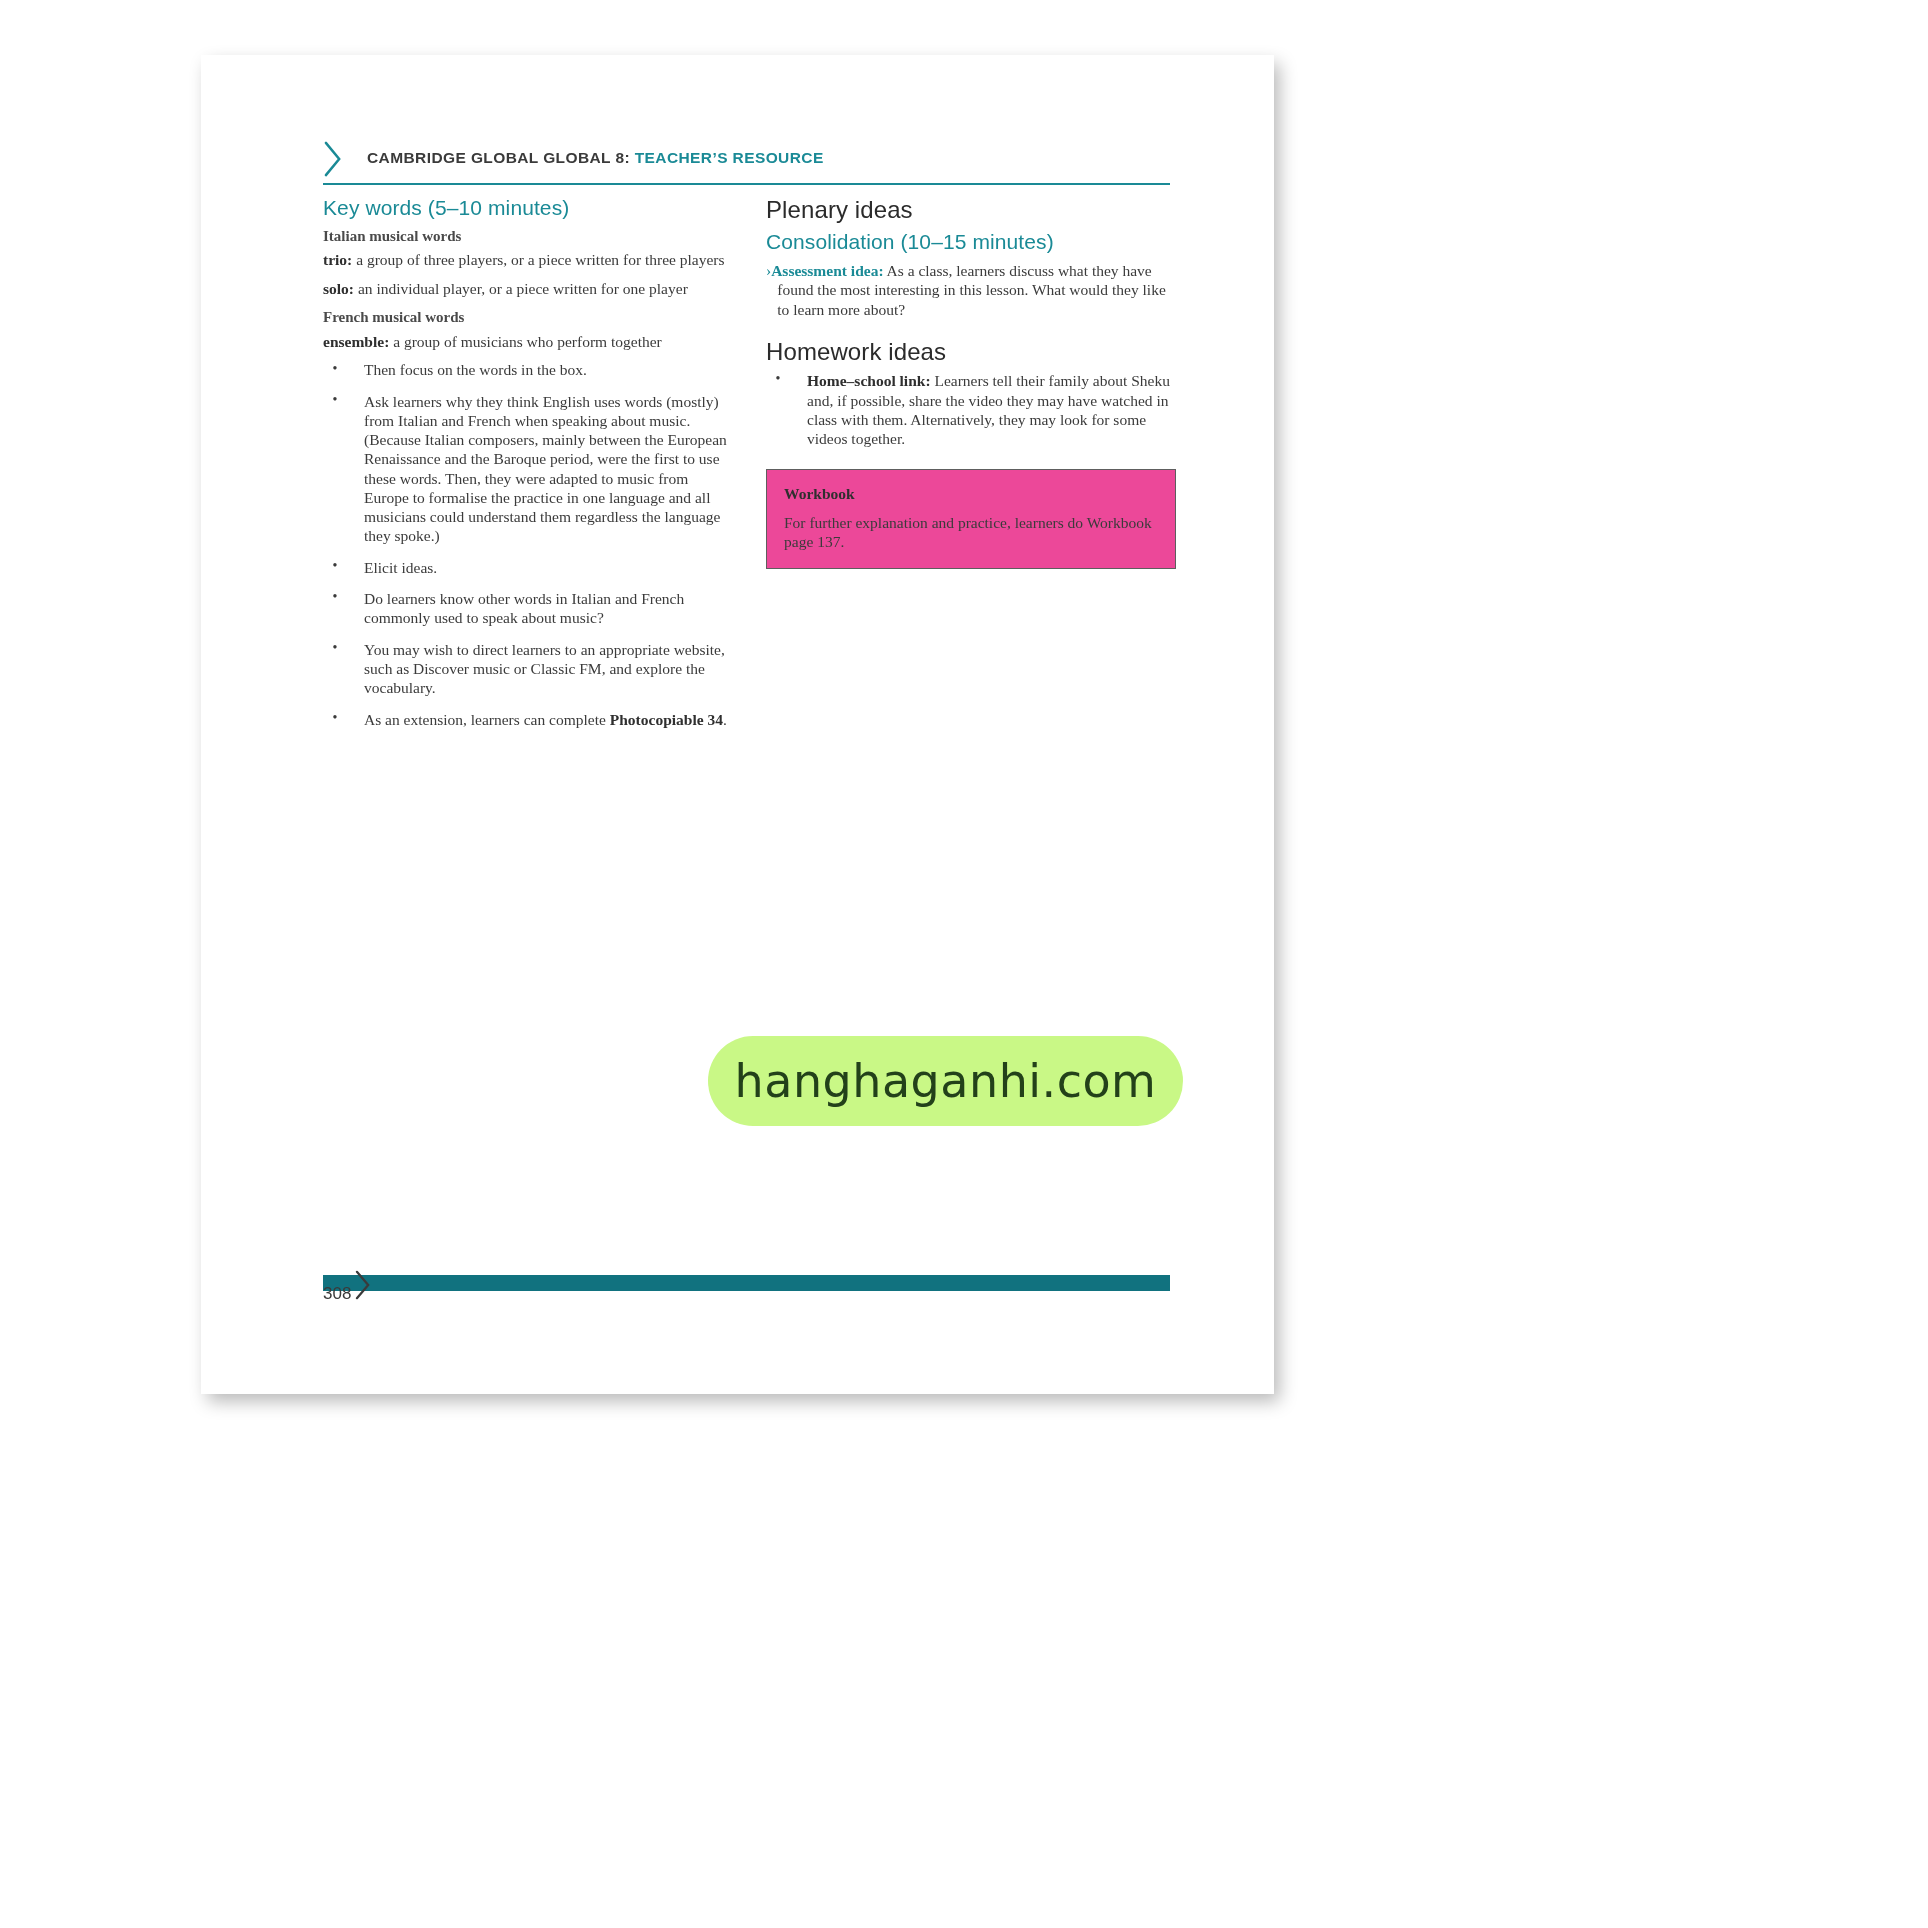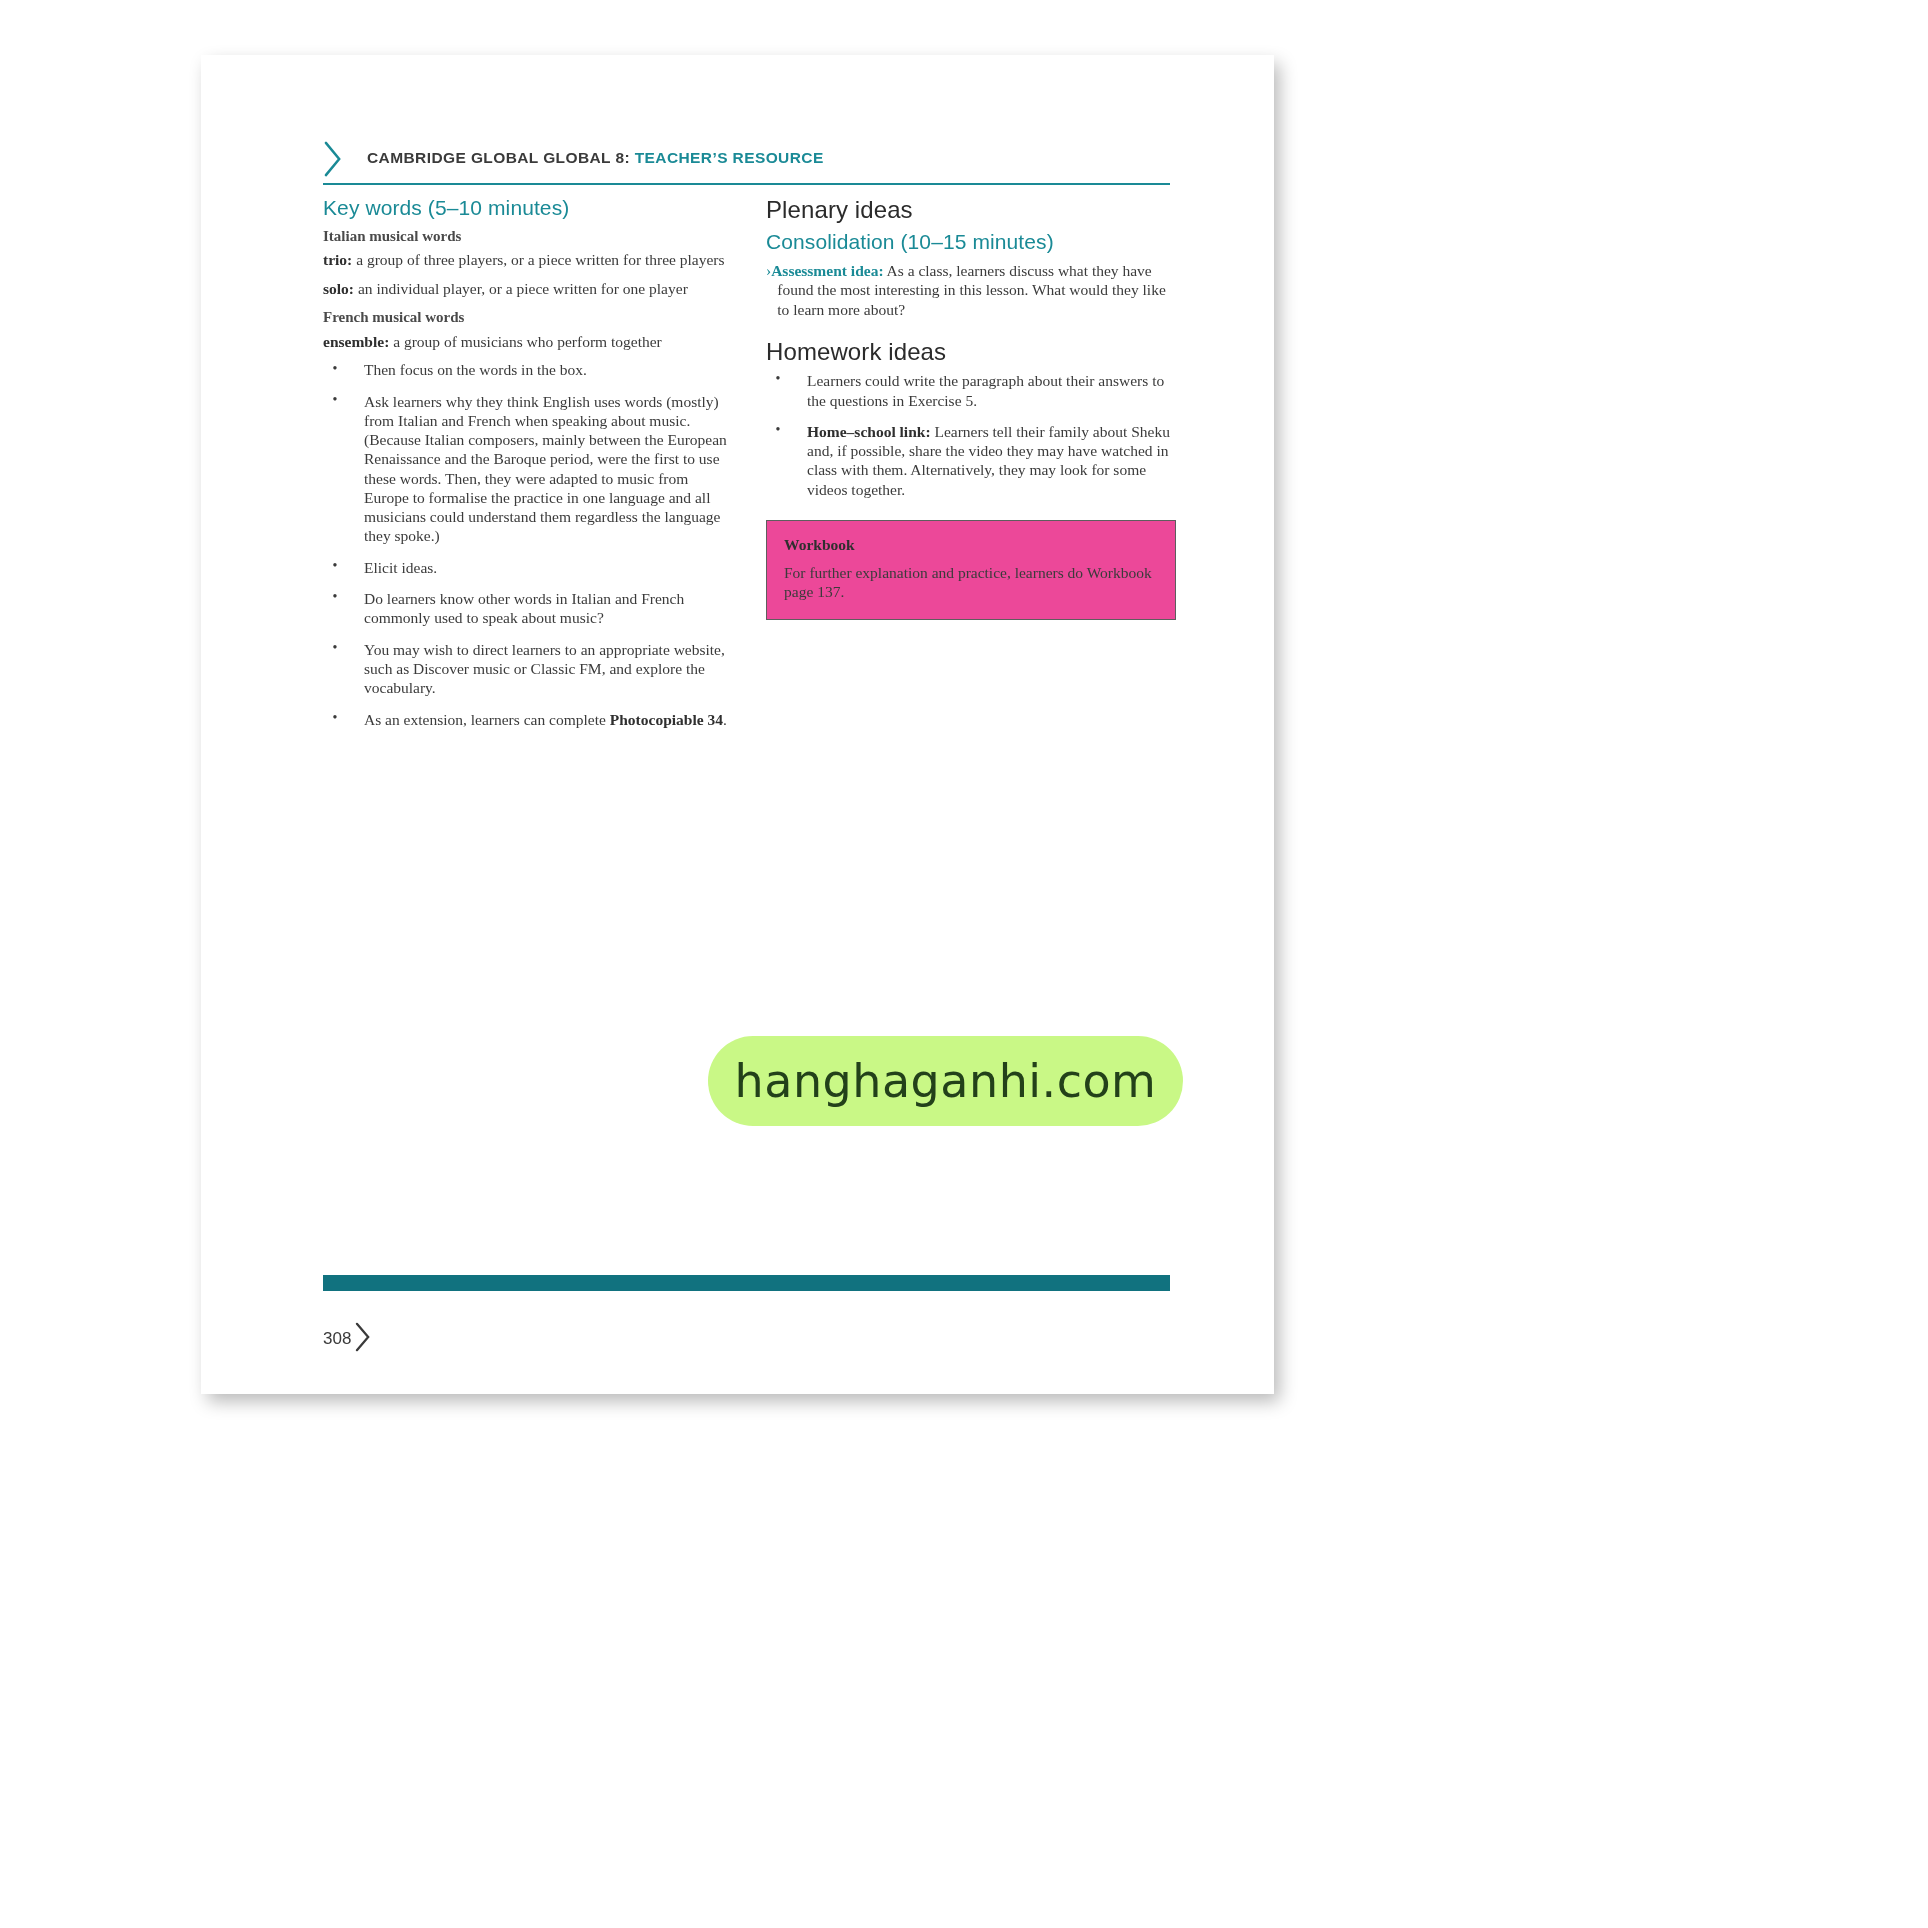--- a/index.html
+++ b/index.html
@@ -176,23 +176,23 @@
     position: absolute;
     left: 122px;
     top: 1220px;
     width: 847px;
     height: 16px;
     background: #11727f;
   }
   .footer-page {
     position: absolute;
     left: 122px;
-    top: 1266px;
+    top: 1214px;
     display: flex;
-    align-items: center;
+    align-items: flex-end;
     gap: 3px;
   }
   .footer-num {
     font-family: "Liberation Sans", sans-serif;
     font-size: 17px;
     color: #3a3a3a;
   }
 
   
   .watermark {
@@ -265,21 +265,20 @@
       <h2 class="section-heading">Plenary ideas</h2>
 
       <h3 class="teal-heading">Consolidation (10–15 minutes)</h3>
 
 
       <p class="assessment"><span class="assess-chev">›</span><span class="assess-label">Assessment idea:</span><span> As a class, learners discuss what they have found the most interesting in this lesson. What would they like to learn more about?</span></p>
 
       <h2 class="section-heading" style="margin-top:19px;">Homework ideas</h2>
 
       <ul class="bullets">
-        <li>Learners could write the paragraph about their answers to the questions in Exercise 5.</li>
         <li><b>Home–school link:</b><span> Learners tell their family about Sheku and, if possible, share the video they may have watched in class with them. Alternatively, they may look for some videos together.</span></li>
       </ul>
 
       <div class="workbook-box">
         <p class="workbook-title">Workbook</p>
         <p class="workbook-text">For further explanation and practice, learners do Workbook page 137.</p>
       </div>
 
     </div>
 

